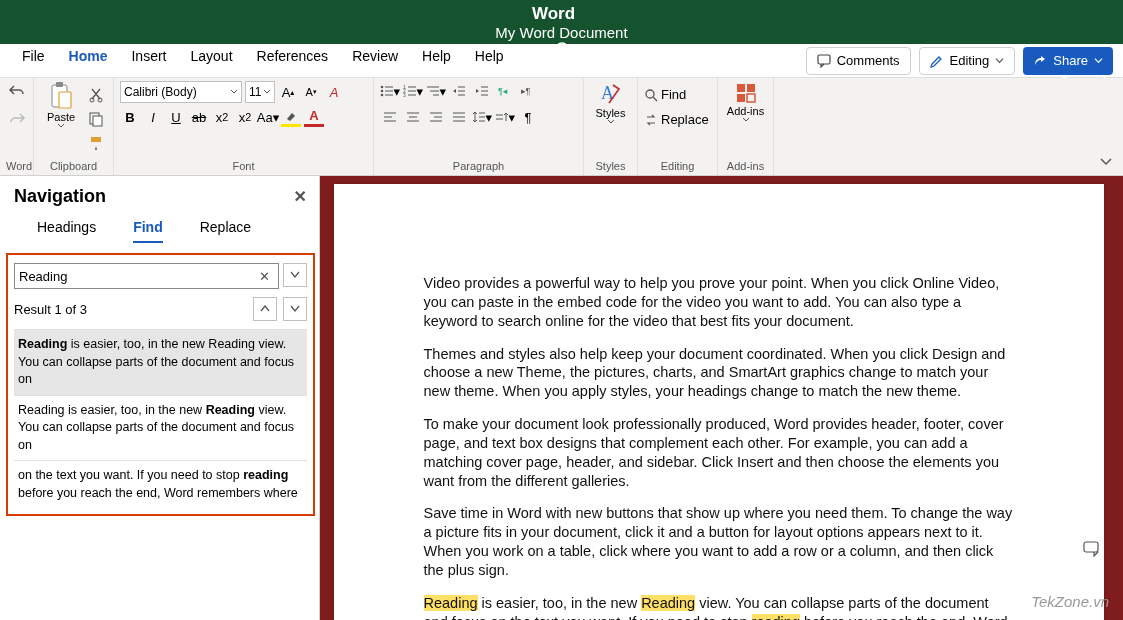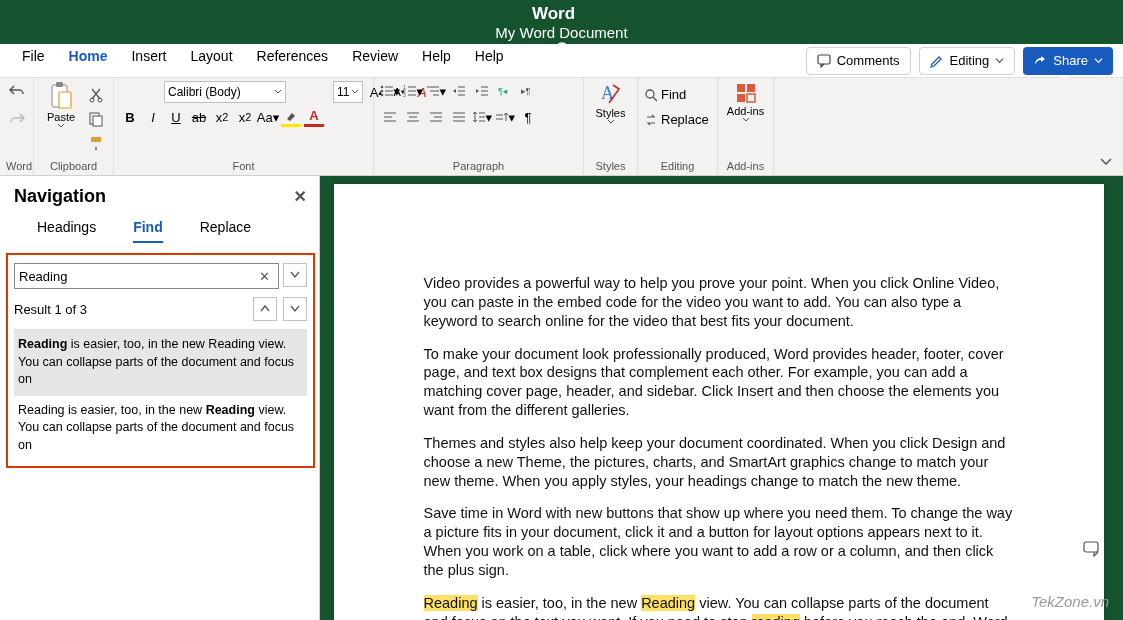--- a/index.html
+++ b/index.html
@@ -24,21 +24,21 @@
 .btn-primary { height: 28px; padding: 0 10px; border: none; border-radius: 4px; background: #185abd; color: #fff; font-size: 13px; display: flex; align-items: center; gap: 6px; cursor: pointer; }
 
 
 .ribbon { height: 98px; background: #f3f2f1; border-bottom: 1px solid #d0d0d0; display: flex; position: relative; }
 .ribbon-group { border-right: 1px solid #e0e0e0; display: flex; flex-direction: column; padding: 3px 6px 0 6px; }
 .ribbon-group-body { flex: 1; display: flex; align-items: flex-start; gap: 4px; }
 .ribbon-group-label { font-size: 11px; color: #555; text-align: center; padding-bottom: 3px; position: relative; }
 .ribbon-btn-lg { display: flex; flex-direction: column; align-items: center; justify-content: center; width: 42px; cursor: pointer; font-size: 11px; }
 .ribbon-col { display: flex; flex-direction: column; gap: 4px; }
 .ribbon-row { display: flex; align-items: center; gap: 3px; }
-.combo { height: 22px; border: 1px solid #c0c0c0; background: #fff; font-size: 12px; padding: 0 3px; display: flex; align-items: center; justify-content: space-between; margin-left: 44px; }
+.combo { height: 22px; border: 1px solid #c0c0c0; background: #fff; font-size: 12px; padding: 0 3px; display: flex; align-items: center; justify-content: space-between; }
 .icbtn { width: 20px; height: 20px; display: flex; align-items: center; justify-content: center; cursor: pointer; font-size: 13px; }
 .icbtn svg { display:block; }
 .underline-color { border-bottom: 3px solid; }
 .ribbon-chevron { position:absolute; right:10px; bottom:6px; cursor:pointer; }
 
 
 .workspace { display: flex; height: 444px; }
 .navpane { width: 320px; border-right: 1px solid #d0d0d0; padding: 10px 8px 0 14px; overflow: hidden; }
 .navpane-header { display: flex; justify-content: space-between; align-items: center; font-size: 18px; font-weight: 600; margin-bottom: 12px; padding-right: 4px;}
 .navtabs { display: flex; gap: 14px; font-size: 14px; margin-bottom: 10px; }
@@ -48,21 +48,21 @@
 .searchrow { display: flex; gap: 4px; margin-bottom: 8px; }
 .searchbox { flex: 1; border: 1px solid #888; height: 26px; display: flex; align-items: center; padding: 0 4px; font-size: 13px; }
 .searchbox input { border:0; flex:1; outline:none; font-size:13px; }
 .resultrow { display: flex; align-items: center; justify-content: space-between; margin-bottom: 8px; }
 .navbtns { display: flex; gap: 6px; }
 .navbtn { width: 24px; height: 24px; border: 1px solid #c0c0c0; background: #fff; cursor: pointer; display:flex; align-items:center; justify-content:center; }
 .result-item { border-top: 1px solid #e0e0e0; padding: 6px 4px; font-size: 12.5px; line-height: 1.4; cursor: pointer; }
 .result-item.sel { background: #e6e6e6; }
 .result-item b { font-weight: 700; }
 
-.docarea { flex: 1; background: #14532d; padding: 8px 6px 0 0; overflow-y: scroll; position:relative; }
+.docarea { flex: 1; background: #7f1d1d; padding: 8px 6px 0 0; overflow-y: scroll; position:relative; }
 .page { background: #fff; margin: 0 auto; width: 770px; min-height: 500px; padding: 90px 90px 30px 90px; box-shadow: 0 0 4px rgba(0,0,0,0.2); }
 .page p { font-size: 14.5px; line-height: 1.3; margin-bottom: 14px; color: #111; }
 .hl { background: #ffe066; }
 
 .watermark { position: absolute; bottom: 10px; right: 14px; color: #999; font-size: 15px; font-style: italic; }
 .side-indicator { position:absolute; right:22px; top:365px; cursor:pointer;}
 
 ::-webkit-scrollbar { width:14px; }
 ::-webkit-scrollbar-track { background:#f0f0f0; }
 ::-webkit-scrollbar-thumb { background:#c0c0c0; border-radius:7px; }
@@ -451,29 +451,30 @@
           <button class="navbtn">
               <svg width="10" height="8">
                 <path d="M1 1l4 5 4-5" stroke="#555" fill="none" stroke-width="1.3"></path>
               </svg>
             </button>
         </div>
       </div>
       <div id="results-list">
           <div class="result-item sel"><b>Reading</b> is easier, too, in the new Reading view. You can collapse parts of the document and focus on</div>
           <div class="result-item">Reading is easier, too, in the new <b>Reading</b> view. You can collapse parts of the document and focus on</div>
+          <div class="result-item">on the text you want. If you need to stop <b>reading</b> before you reach the end, Word remembers where</div>
         </div>
     </div>
   </div>
 
   <div class="docarea">
     <div class="page">
       <p>Video provides a powerful way to help you prove your point. When you click Online Video, you can paste in the embed code for the video you want to add. You can also type a keyword to search online for the video that best fits your document.</p>
+      <p>Themes and styles also help keep your document coordinated. When you click Design and choose a new Theme, the pictures, charts, and SmartArt graphics change to match your new theme. When you apply styles, your headings change to match the new theme.</p>
       <p>To make your document look professionally produced, Word provides header, footer, cover page, and text box designs that complement each other. For example, you can add a matching cover page, header, and sidebar. Click Insert and then choose the elements you want from the different galleries.</p>
-      <p>Themes and styles also help keep your document coordinated. When you click Design and choose a new Theme, the pictures, charts, and SmartArt graphics change to match your new theme. When you apply styles, your headings change to match the new theme.</p>
       <p>Save time in Word with new buttons that show up where you need them. To change the way a picture fits in your document, click it and a button for layout options appears next to it. When you work on a table, click where you want to add a row or a column, and then click the plus sign.</p>
       <p><span class="hl">Reading</span><span> is easier, too, in the new </span><span class="hl">Reading</span><span> view. You can collapse parts of the document and focus on the text you want. If you need to stop </span><span class="hl">reading</span><span> before you reach the end, Word remembers where you left off - even on another device.</span></p>
     </div>
     <span class="side-indicator"><svg width="18" height="16">
           <rect x="1" y="1" width="14" height="10" rx="2" fill="none" stroke="#555" stroke-width="1.2"></rect>
           <path d="M11 11l0 4 4-4" fill="none" stroke="#555" stroke-width="1.2"></path>
         </svg></span>
     <div class="watermark">TekZone.vn</div>
   </div>
 </div>

